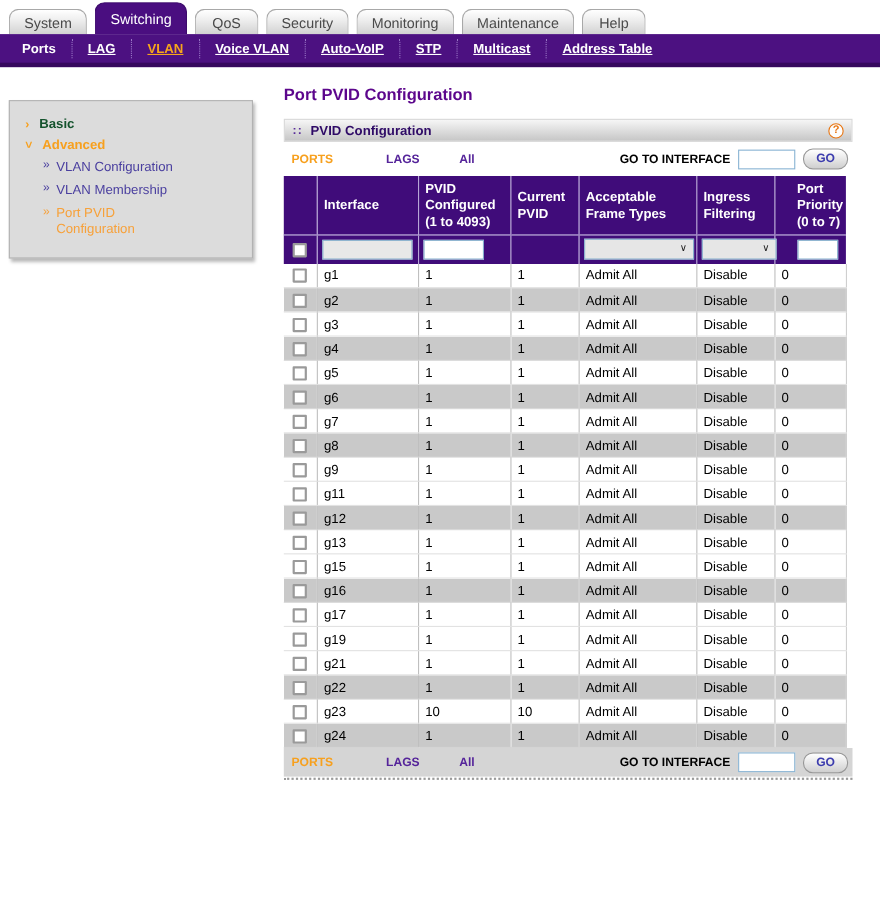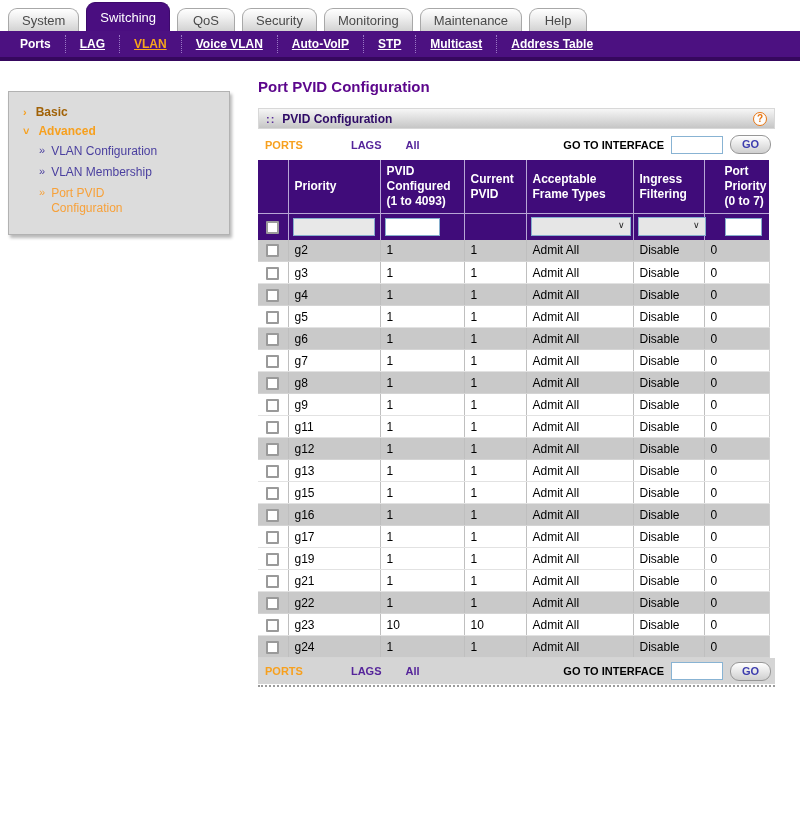--- a/index.html
+++ b/index.html
@@ -25,21 +25,21 @@
   
   .content { position:relative; }
   
   .sidebar {
     position:absolute; left:8px; top:13px; width:222px; background:#dcdcdc;
     border:1px solid #b2b2b2; box-shadow:2px 3px 3px rgba(0,0,0,0.28);
     padding:8px 8px 12px 8px; font-size:12px;
   }
   .side-top { display:flex; gap:9px; margin:5px 0 5px 6px; font-weight:bold; align-items:baseline; }
   .arrow-orange { color:#f7a01e; font-weight:bold; font-size:11px; }
-  .basic-label { color:#a16207; }
+  .basic-label { color:#14532d; }
   .advanced-label { color:#f7a01e; }
   .side-sub { display:flex; gap:6px; margin:6px 0 6px 22px; align-items:flex-start; }
   .side-sub .chev { color:#4a3f9f; font-size:11px; }
   .side-sub .lbl { color:#4a3f9f; max-width:122px; line-height:15px; }
   .side-sub.active .chev, .side-sub.active .lbl { color:#f7a13a; }
   
   .main { margin-left:258px; width:517px; }
   .page-title { color:#5c068c; font-size:15px; font-weight:bold; margin:17px 0 13px 0; }
   .section-bar {
     background:linear-gradient(#f6f6f6,#c6c6c6); border:1px solid #d8d8d8;
@@ -48,21 +48,21 @@
   .section-dots { color:#5a2d9a; font-weight:bold; margin-right:7px; font-size:11px; letter-spacing:1px; }
   .section-title { color:#2e0a66; font-weight:bold; font-size:12px; }
   .help-icon {
     margin-left:auto; width:14px; height:14px; border-radius:50%; border:1px solid #e87511;
     color:#e87511; font-size:10px; font-weight:bold; display:flex; align-items:center; justify-content:center;
     background:#fdfdfd;
   }
   .toolbar { display:flex; align-items:center; font-size:11px; font-weight:bold; height:31px; padding:0 4px 0 7px; }
   .toolbar.bottom { background:#d5d5d5; height:26px; }
   .tb-ports { color:#f7a01e; margin-right:48px; }
-  .tb-lags  { color:#55249a; margin-right:24px;text-align:center; }
+  .tb-lags  { color:#55249a; margin-right:36px;text-align:center; }
   .tb-all   { color:#55249a; }
   .tb-right { margin-left:auto; display:flex; align-items:center; gap:7px; }
   .goto-label { color:#000; }
   .goto-input { width:52px; height:18px; border:1px solid #88b3d3; font-size:11px; padding:0 2px; background:#fff; }
   .go-btn {
     width:41px; height:19px; border-radius:9px; background:linear-gradient(#ffffff,#cfcfcf);
     border:1px solid #979797; color:#3c3cae; font-weight:bold; font-size:11px; line-height:15px;
     font-family:"Liberation Sans", sans-serif; cursor:pointer;
   }
   
@@ -174,38 +174,47 @@
           <col style="width:92px">
           <col style="width:84px">
           <col style="width:62px">
         <col style="width:107px">
           <col style="width:71px">
           <col style="width:65px">
       </colgroup>
       <thead>
         <tr>
           <th></th>
-          <th>Priority</th>
+          <th>Interface</th>
           <th>PVID Configured (1 to 4093)</th>
           <th>Current PVID</th>
           <th>Acceptable Frame Types</th>
           <th>Ingress Filtering</th>
           <th>Port Priority (0 to 7)</th>
         </tr>
         <tr class="filter-row">
           <td class="cb-cell"><input type="checkbox" style=""></td>
           <td><input class="f-input f-interface" value="" style=""></td>
           <td><input class="f-input f-pvid" value="" style=""></td>
           <td></td>
           <td><span class="select-wrap"><select class="f-select sel-accept"><option></option></select></span></td>
           <td><span class="select-wrap"><select class="f-select sel-ingress"><option></option></select></span></td>
           <td><input class="f-input f-priority" value="" style=""></td>
         </tr>
       </thead>
       <tbody id="pvid-body">
+          <tr class="odd">
+            <td class="cb-cell"><input type="checkbox" style=""></td>
+            <td>g1</td>
+            <td>1</td>
+            <td>1</td>
+            <td>Admit All</td>
+            <td>Disable</td>
+            <td>0</td>
+          </tr>
           <tr class="even">
             <td class="cb-cell"><input type="checkbox" style=""></td>
             <td>g2</td>
             <td>1</td>
             <td>1</td>
             <td>Admit All</td>
             <td>Disable</td>
             <td>0</td>
           </tr>
           <tr class="odd">

